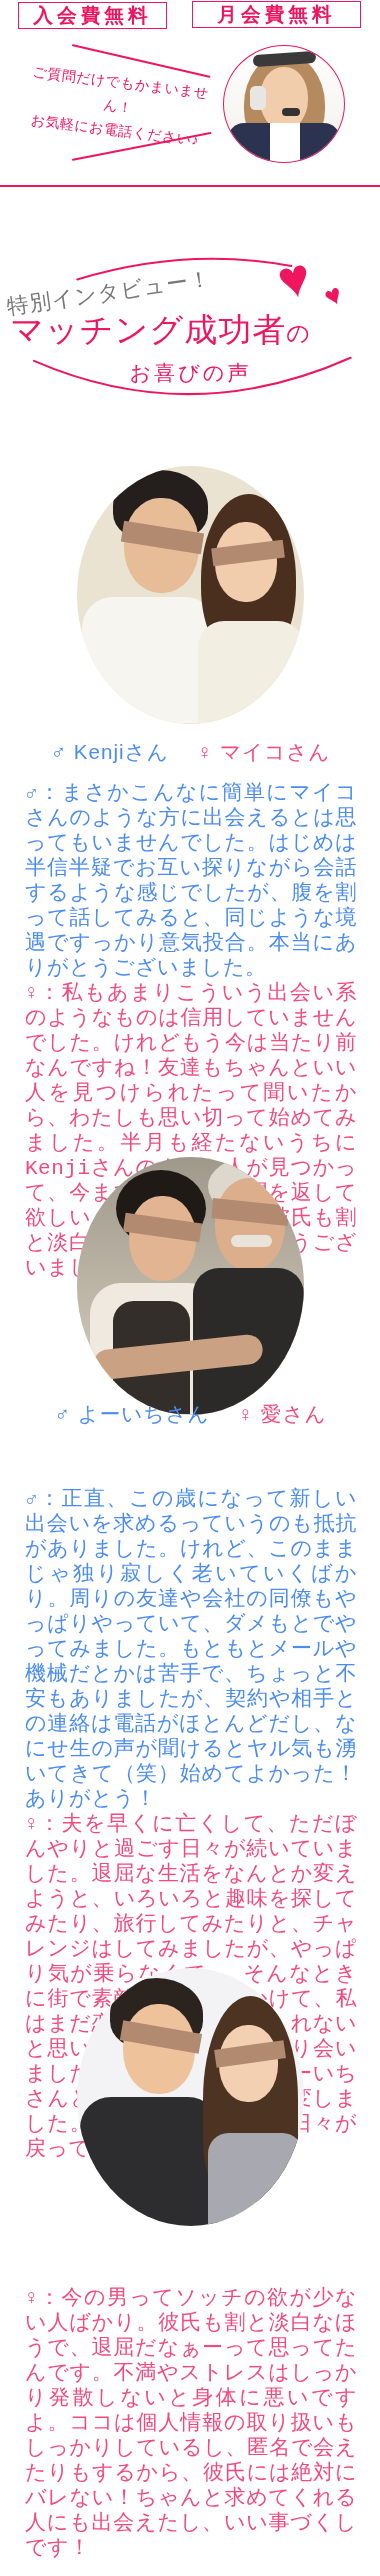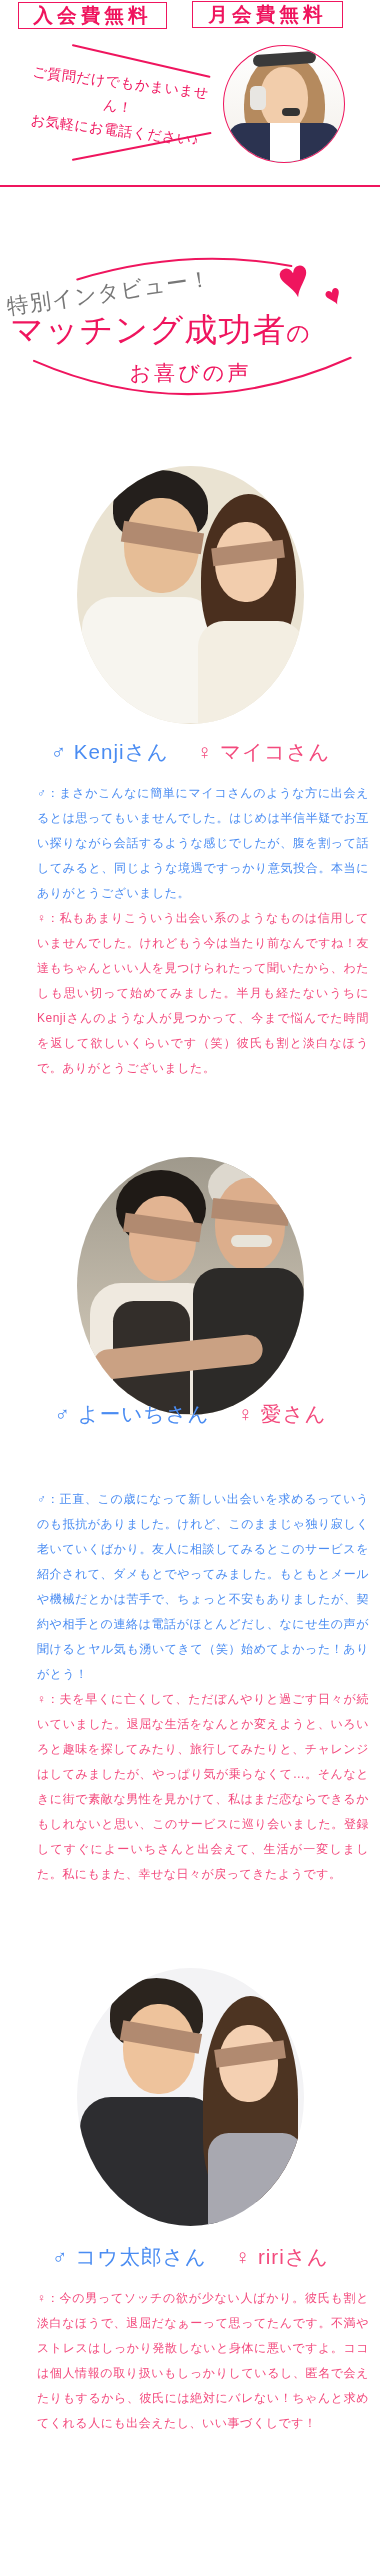--- a/index.html
+++ b/index.html
@@ -9,21 +9,21 @@
     font-family:"Liberation Sans","DejaVu Sans",sans-serif;
   }
   
   .badge{
     position:absolute;box-sizing:border-box;height:27px;
     border:1.5px solid var(--accent);color:var(--accent);
     display:flex;align-items:center;justify-content:center;
     font-size:19.6px;font-weight:bold;letter-spacing:4.1px;background:#fff;
   }
   .badge-1{left:18px;top:2.1px;width:149px;}
-  .badge-2{left:192px;top:1px;width:151px;}
+  .badge-2{left:192px;top:1px;width:169px;}
   
   .op-line{position:absolute;height:2.1px;background:var(--accent);border-radius:1px;transform-origin:left center;}
   .op-line-top{left:72px;top:44px;width:142px;transform:rotate(13deg);}
   .op-line-bottom{left:72px;top:159px;width:142px;transform:rotate(-11deg);}
   .op-text{
     position:absolute;left:15.5px;top:70px;width:204px;
     transform:rotate(7deg);color:var(--accent);
     font-size:14px;line-height:24px;text-align:center;letter-spacing:0.5px;
   }
   .op-photo{
@@ -62,22 +62,22 @@
   .photo-2{top:1157px;background:linear-gradient(#9f998c,#d9d0bf);}
   .photo-3{top:1968px;background:#f3f3f5;}
   .names{
     position:absolute;left:0;width:381px;text-align:center;
     font-size:20.6px;letter-spacing:1px;white-space:nowrap;
   }
   .names-1{top:738px;} .names-2{top:1400px;} .names-3{top:2243px;}
   .names .m{color:var(--male);margin-right:28px;}
   .names .f{color:var(--female);}
   .quote{
-    position:absolute;left:37px;width:332px;
-    font-size:12px;line-height:25px;letter-spacing:0.5px;text-align:justify;
+    position:absolute;left:25px;width:332px;
+    font-size:21px;line-height:25px;letter-spacing:0.5px;text-align:justify;font-family:Liberation Mono, monospace;
   }
   .quote-1{top:781px;} .quote-2{top:1487px;} .quote-3{top:2286px;}
   .quote p{margin:0;}
   .quote .male{color:var(--male);}
   .quote .female{color:var(--female);}
 </style>
 </head>
 <body>
 
 <div class="page">
@@ -147,35 +147,32 @@
     <div class="shape" style="left:138px;top:20.6px;width:70px;height:93px;border-radius:48%;background:#dcae8c;"></div>
     <div class="shape" style="left:135px;top:45px;width:77px;height:19.6px;background:#b18a70;transform:rotate(6deg);"></div>
     <div class="shape" style="left:154px;top:78px;width:41px;height:12.4px;border-radius:10.3px;background:#e8e4da;"></div>
     <div class="shape" style="left:116px;top:111px;width:111px;height:147px;border-radius:26px 26px 0 0;background:#2c2a28;"></div>
     <div class="shape" style="left:15.5px;top:185px;width:170px;height:30px;border-radius:20.6px;background:#caa183;transform:rotate(-6deg);"></div>
   </div>
   <div class="names names-2">
     <span class="m"><span>♂</span> <span>よーいちさん</span></span><span class="f"><span>♀</span> <span>愛さん</span></span>
   </div>
   <div class="quote quote-2">
-    <p class="male">♂：正直、この歳になって新しい出会いを求めるっていうのも抵抗がありました。けれど、このままじゃ独り寂しく老いていくばかり。友人に相談してみるとこのサービスを紹介されて、ダメもとでやってみました。もともとメールや機械だとかは苦手で、ちょっと不安もありましたが、契約や相手との連絡は電話がほとんどだし、なにせ生の声が聞けるとヤル気も湧いてきて（笑）始めてよかった！ありがとう！</p>
+    <p class="male">♂：正直、この歳になって新しい出会いを求めるっていうのも抵抗がありました。けれど、このままじゃ独り寂しく老いていくばかり。周りの友達や会社の同僚もやっぱりやっていて、ダメもとでやってみました。もともとメールや機械だとかは苦手で、ちょっと不安もありましたが、契約や相手との連絡は電話がほとんどだし、なにせ生の声が聞けるとヤル気も湧いてきて（笑）始めてよかった！ありがとう！</p>
     <p class="female">♀：夫を早くに亡くして、ただぼんやりと過ごす日々が続いていました。退屈な生活をなんとか変えようと、いろいろと趣味を探してみたり、旅行してみたりと、チャレンジはしてみましたが、やっぱり気が乗らなくて…。そんなときに街で素敵な男性を見かけて、私はまだ恋ならできるかもしれないと思い、このサービスに巡り会いました。登録してすぐによーいちさんと出会えて、生活が一変しました。私にもまた、幸せな日々が戻ってきたようです。</p>
   </div>
 
   <div class="photo photo-3" aria-label="young-couple-eyes-censored">
     <div class="shape" style="left:33px;top:10.3px;width:93px;height:72px;border-radius:50% 50% 40% 40%;background:#2b241e;"></div>
     <div class="shape" style="left:46px;top:36px;width:72px;height:90px;border-radius:48%;background:#eec39c;"></div>
     <div class="shape" style="left:44px;top:59px;width:80px;height:19.6px;background:#b18a70;transform:rotate(10deg);"></div>
     <div class="shape" style="left:2.6px;top:129px;width:139px;height:129px;border-radius:31px 31px 0 0;background:#2d2d30;"></div>
     <div class="shape" style="left:126px;top:28px;width:95px;height:206px;border-radius:50% 50% 30% 30%;background:#4d3422;"></div>
     <div class="shape" style="left:142px;top:57px;width:59px;height:77px;border-radius:48%;background:#f4d0b2;"></div>
     <div class="shape" style="left:138px;top:77px;width:70px;height:17.5px;background:#b18a70;transform:rotate(-8deg);"></div>
     <div class="shape" style="left:131px;top:165px;width:95px;height:93px;border-radius:20.6px 20.6px 0 0;background:#a8a8b0;"></div>
   </div>
-  <div class="names names-3">
-    <span class="m"><span>♂</span> <span>コウ太郎さん</span></span><span class="f"><span>♀</span> <span>ririさん</span></span>
-  </div>
   <div class="quote quote-3">
     <p class="female">♀：今の男ってソッチの欲が少ない人ばかり。彼氏も割と淡白なほうで、退屈だなぁーって思ってたんです。不満やストレスはしっかり発散しないと身体に悪いですよ。ココは個人情報の取り扱いもしっかりしているし、匿名で会えたりもするから、彼氏には絶対にバレない！ちゃんと求めてくれる人にも出会えたし、いい事づくしです！</p>
   </div>
 
 </div>
 
 
 </body></html>

